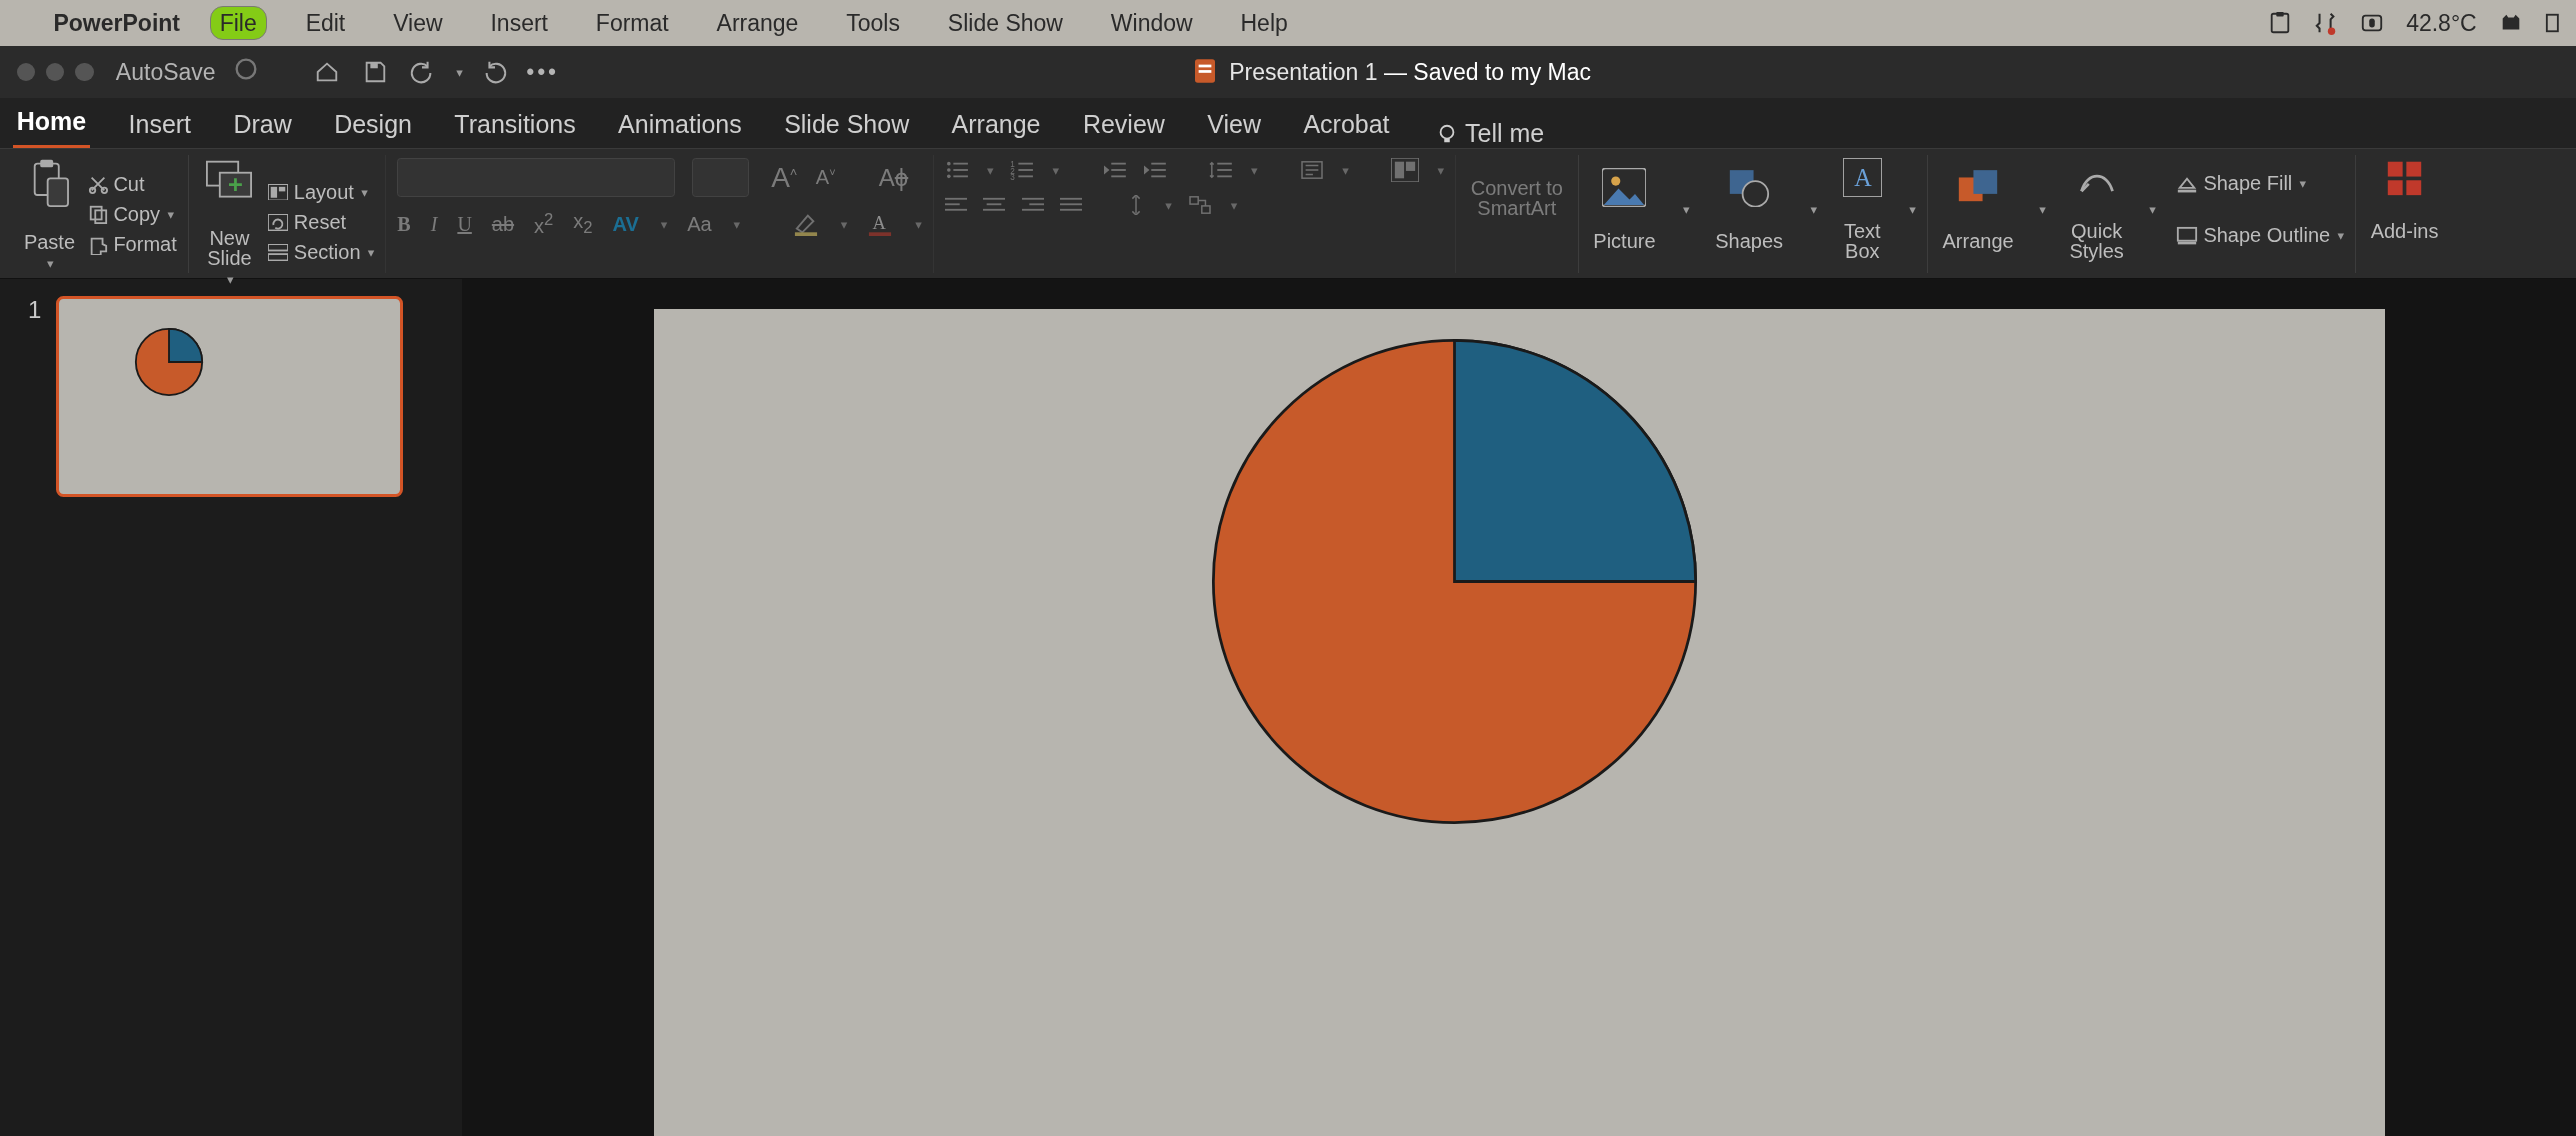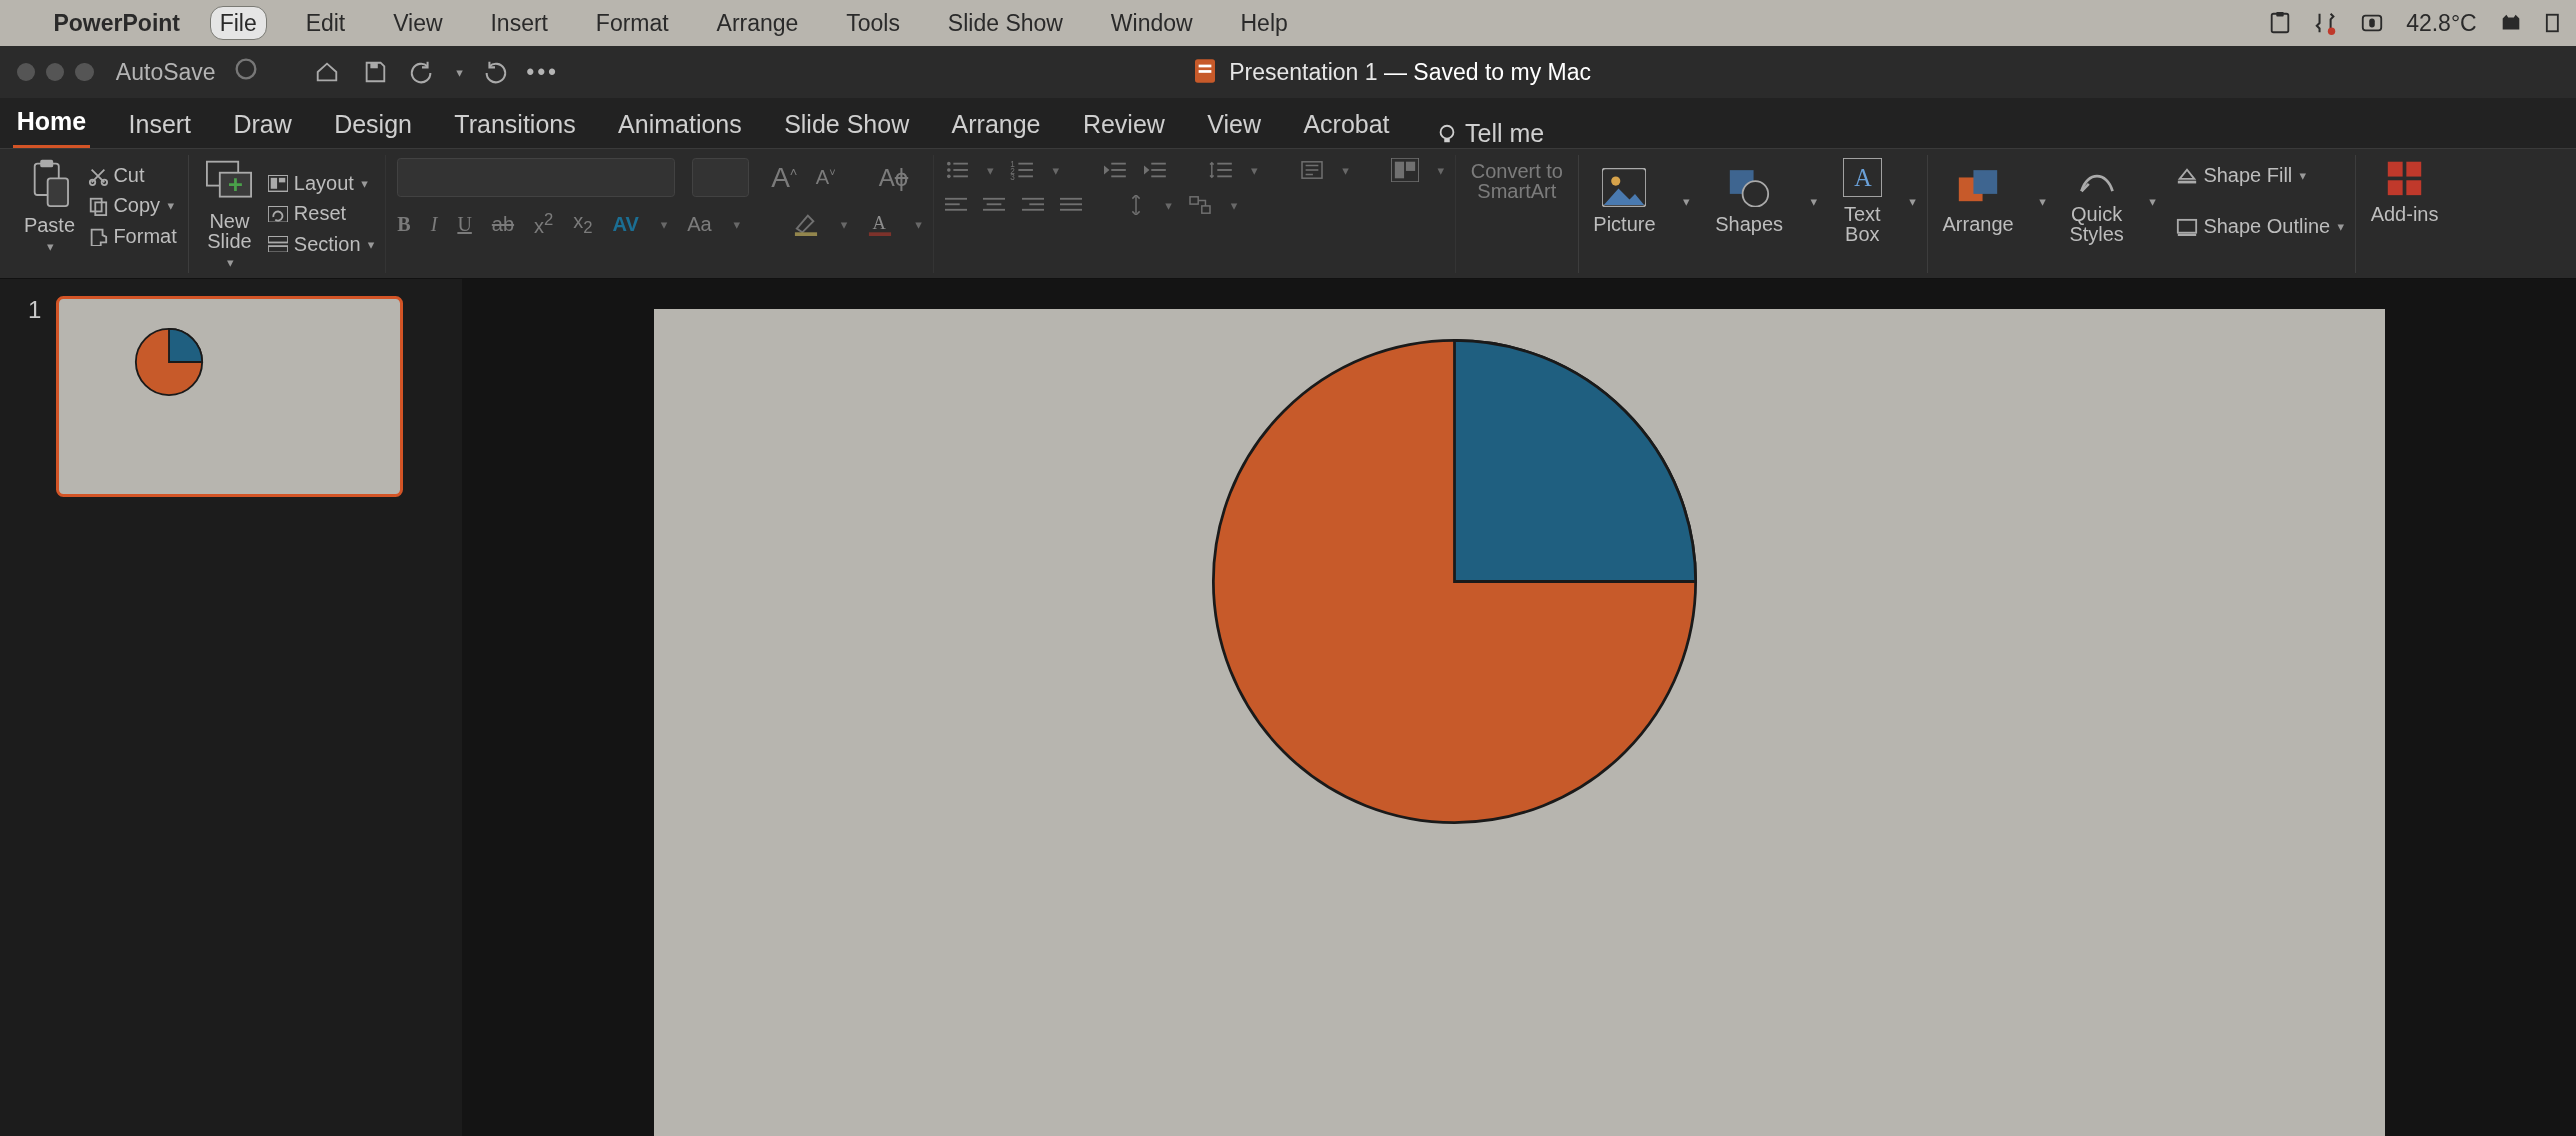--- a/index.html
+++ b/index.html
@@ -1,21 +1,21 @@
 <!DOCTYPE html>
 <html><head>
 <meta charset="utf-8">
 <style>
 html,body{margin:0;padding:0;width:2576px;height:1136px;background:#1a1a1a;font-family:-apple-system,"Helvetica Neue",Arial,sans-serif;color:#c9c9c9;overflow:hidden;font-size:22px}
 
 .menubar{height:46px;background:#b8b5ae;display:flex;align-items:center;padding:0 16.6px;color:#2a2a2a;font-size:23px;gap:29.5px}
 .menubar .apple{font-size:26px;margin-right:7.4px}
 .menubar .app{font-weight:700}
 .menubar .menu-item{padding:2.8px 9.2px;border-radius:13px}
-.menubar .menu-item.sel{background:#e5e5e5;border:0.9px solid #7a7a74}
+.menubar .menu-item.sel{background:#84cc16;border:0.9px solid #7a7a74}
 .menubar .spacer{flex:1}
 .menubar .right{display:flex;align-items:center;gap:22px}
 .menubar .right svg{display:block}
 
 .winchrome{height:52px;background:#2b2b2b;display:flex;align-items:center;padding:0 16.6px;gap:16.6px;color:#b4b4b4;font-size:23px}
 .lights{display:flex;gap:11px;margin-right:5.5px}
 .light{width:18.4px;height:18.4px;border-radius:9.2px;background:#555}
 .winchrome .center{flex:1;text-align:center}
 .winchrome .doc-saved{color:#ffffff}
 .iconbtn{width:31px;height:31px;display:inline-flex;align-items:center;justify-content:center;color:#b4b4b4}
@@ -23,21 +23,21 @@
 .ribbon-tabs{height:50px;background:#222;display:flex;align-items:flex-end;padding:0 13px;gap:35px;color:#cfcfcf;font-size:25px}
 .ribbon-tabs .tab{padding:0 3.7px 9.2px 3.7px}
 .ribbon-tabs .tab.active{color:#fff;border-bottom:3.7px solid #d35426;font-weight:600}
 .ribbon-tabs .tellme{display:flex;align-items:center;gap:7.4px;margin-left:7.4px}
 
 .ribbon{height:118px;background:#2b2b2b;display:flex;align-items:stretch;padding:5.5px 9.2px;border-top:0.9px solid #3a3a3a;border-bottom:0.9px solid #111;color:#bdbdbd;font-size:20px}
 .group{display:flex;flex-direction:column;justify-content:space-between;padding:3.7px 11px;position:relative}
 .group + .group{border-left:0.9px solid #3d3d3d}
 .gcol{display:flex;flex-direction:column;gap:3.7px;justify-content:space-between}
 .grow{display:flex;align-items:center;gap:9.2px}
-.btn-label{font-size:20px;margin-top:3px;text-align:center;line-height:20px}
+.btn-label{font-size:20px;margin-top:20px;text-align:center;line-height:20px}
 .big{display:flex;flex-direction:column;align-items:center;justify-content:center;gap:3.7px;padding:0 3.7px}
 .mini{display:flex;align-items:center;gap:5.5px;font-size:20px;padding:1.8px 0}
 .chev{font-size:13px;color:#9a9a9a;margin-left:1.8px}
 .fontbox{width:276px;height:37px;background:#3a3a3a;border:0.9px solid #555;border-radius:3.7px}
 .sizebox{width:55px;height:37px;background:#3a3a3a;border:0.9px solid #555;border-radius:3.7px;margin-left:7.4px}
 .dimmed{opacity:.55}
 .ribbon svg{display:block}
 
 .workspace{display:flex;height:calc(1136px - 42px - 52px - 50px - 118px);background:#171717}
 .thumbs{width:462px;background:#1c1c1c;padding:16.6px 28px;box-sizing:border-box;color:#c9c9c9;font-size:24px}

